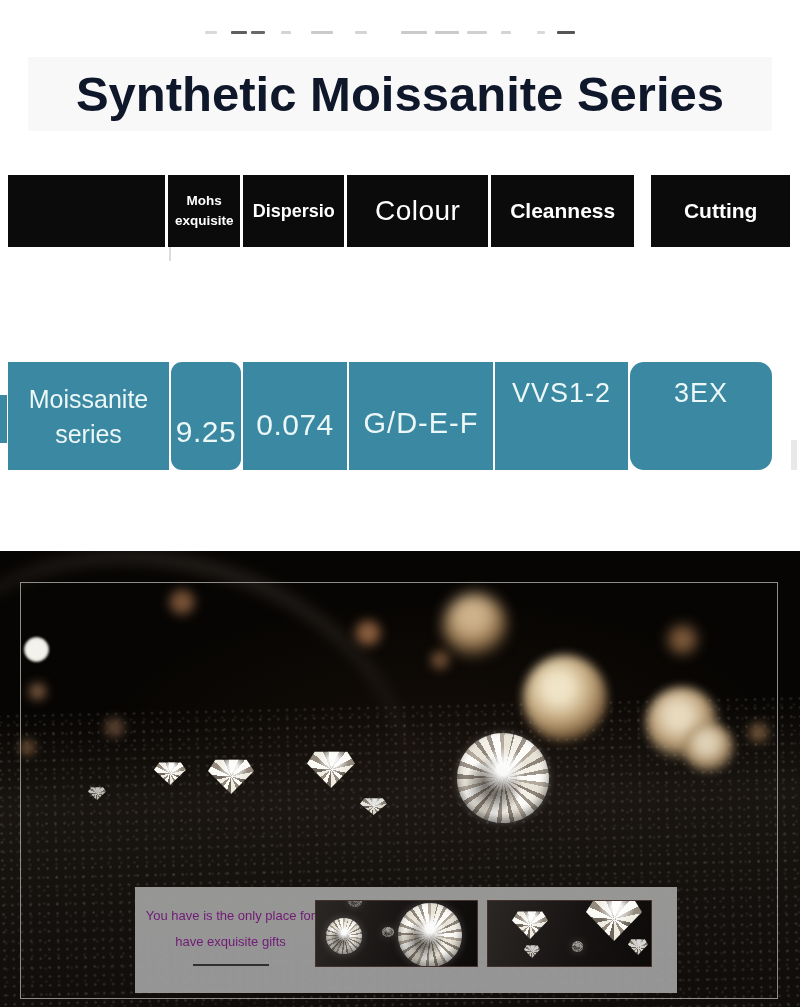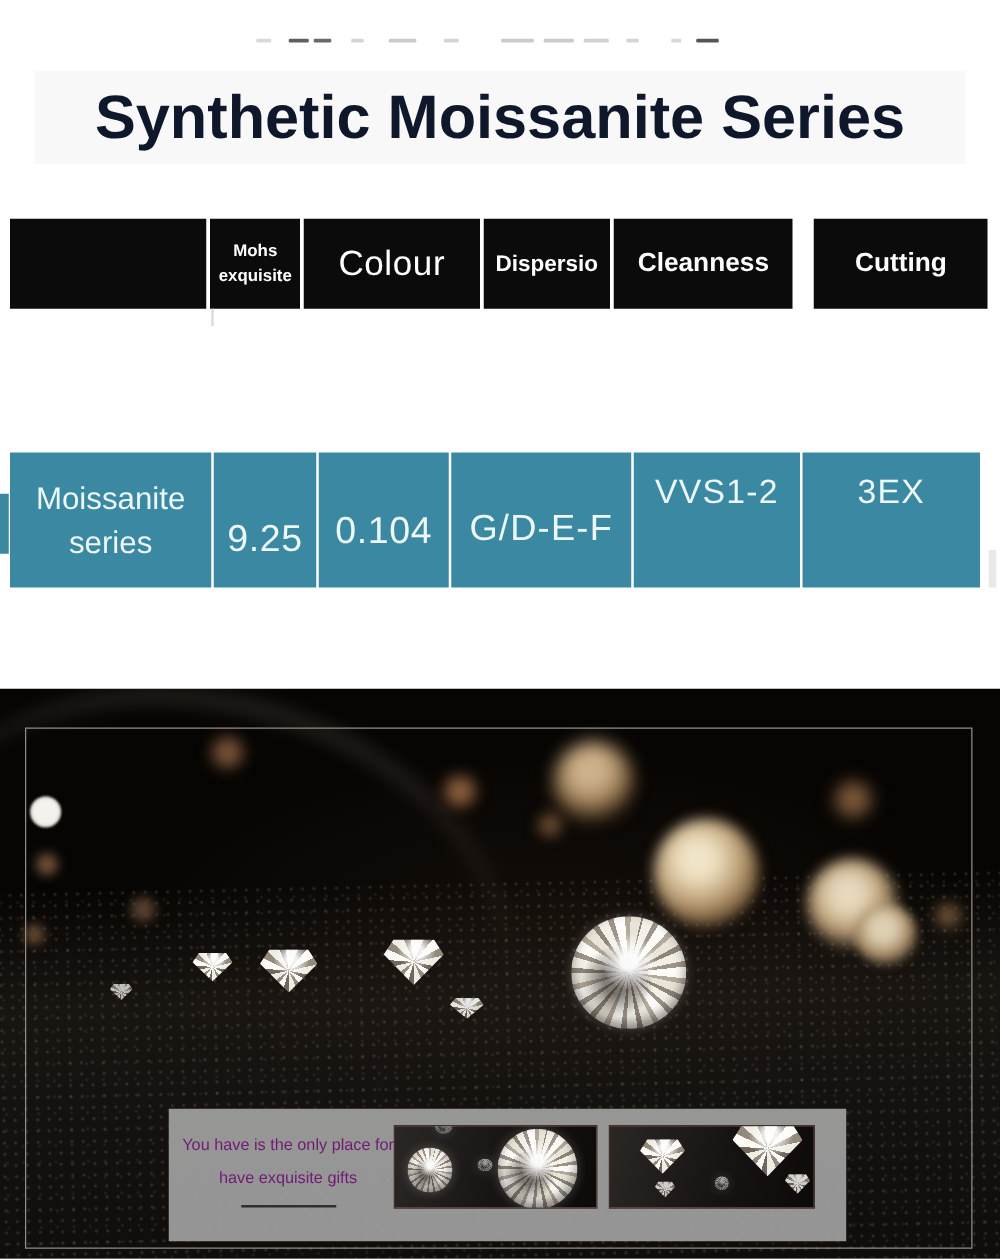--- a/index.html
+++ b/index.html
@@ -23,25 +23,25 @@
   .th.c2 { width:103px; font-size:18px; font-weight:700; }
   .th.c3 { width:143px; font-size:28px; font-weight:400; letter-spacing:.5px; }
   .th.c4 { width:146px; font-size:21px; font-weight:700; }
   .th.c5 { width:141px; font-size:21px; font-weight:700;margin-left:14px; }
 
   .divider-stub { position:absolute; top:247px; left:169px; width:2px; height:14px; background:#dcdcdc; }
 
   .trow { position:absolute; top:362px; left:8px; width:782px; height:108px; display:flex; gap:2px; }
   .td { background:#3a88a1; color:#ecf7f8; display:flex; justify-content:center; text-align:center; }
   .td.c0 { width:161px; align-items:center; font-size:25px; line-height:1.42; padding-top:2px; }
-  .td.c1 { width:82px;  align-items:center; font-size:30px; letter-spacing:.5px; padding-top:32px; }
+  .td.c1 { width:70px;  align-items:center; font-size:30px; letter-spacing:.5px; padding-top:32px;border-radius:11px; }
   .td.c2 { width:104px; align-items:center; font-size:30px; letter-spacing:.5px; padding-top:18px; }
   .td.c3 { width:144px; align-items:center; font-size:29px; letter-spacing:1px; padding-top:14px; }
   .td.c4 { width:133px; align-items:flex-start; font-size:27px; letter-spacing:1px; padding-top:16px; }
-  .td.c5 { width:142px; align-items:flex-start; font-size:27px; letter-spacing:1px; padding-top:16px; }
+  .td.c5 { width:142px; align-items:flex-start; font-size:27px; letter-spacing:1px; padding-top:16px;border-radius:14px; }
 
   .teal-sliver { position:absolute; top:395px; left:0; width:7px; height:48px; background:#3a88a1; }
   .gray-nub { position:absolute; top:440px; left:791px; width:6px; height:30px; background:#d9d9d9; opacity:.6; }
 
   
   .photo { position:absolute; top:551px; left:0; width:800px; height:456px; background:#070503; overflow:hidden; }
   .ph-vignette { position:absolute; inset:0;
       background: radial-gradient(ellipse 60% 45% at 55% 42%, rgba(82,56,34,.16), rgba(0,0,0,0) 70%); }
   .ph-surface { position:absolute; left:-20px; top:152px; width:840px; height:320px; transform:rotate(-1.3deg);
       background:
@@ -101,32 +101,32 @@
     <span class="frag" style="width:18px; opacity:.8;"></span>
   </div>
 
   <div class="title-band">
     <h1>Synthetic Moissanite Series</h1>
   </div>
 
   <div class="thead">
     <div class="th c0"></div>
     <div class="th c1">Mohs exquisite</div>
+    <div class="th c2">Dispersio</div>
     <div class="th c3">Colour</div>
-    <div class="th c2">Dispersio</div>
     <div class="th c4">Cleanness</div>
     <div class="th c5">Cutting</div>
   </div>
 
   <div class="divider-stub"></div>
 
   <div class="trow">
     <div class="td c0">Moissanite series</div>
     <div class="td c1">9.25</div>
-    <div class="td c2">0.104</div>
+    <div class="td c2">0.074</div>
     <div class="td c3">G/D-E-F</div>
     <div class="td c4">VVS1-2</div>
     <div class="td c5">3EX</div>
   </div>
 
   <div class="teal-sliver"></div>
   <div class="gray-nub"></div>
 
   <div class="photo">
     <div class="ph-vignette"></div>

